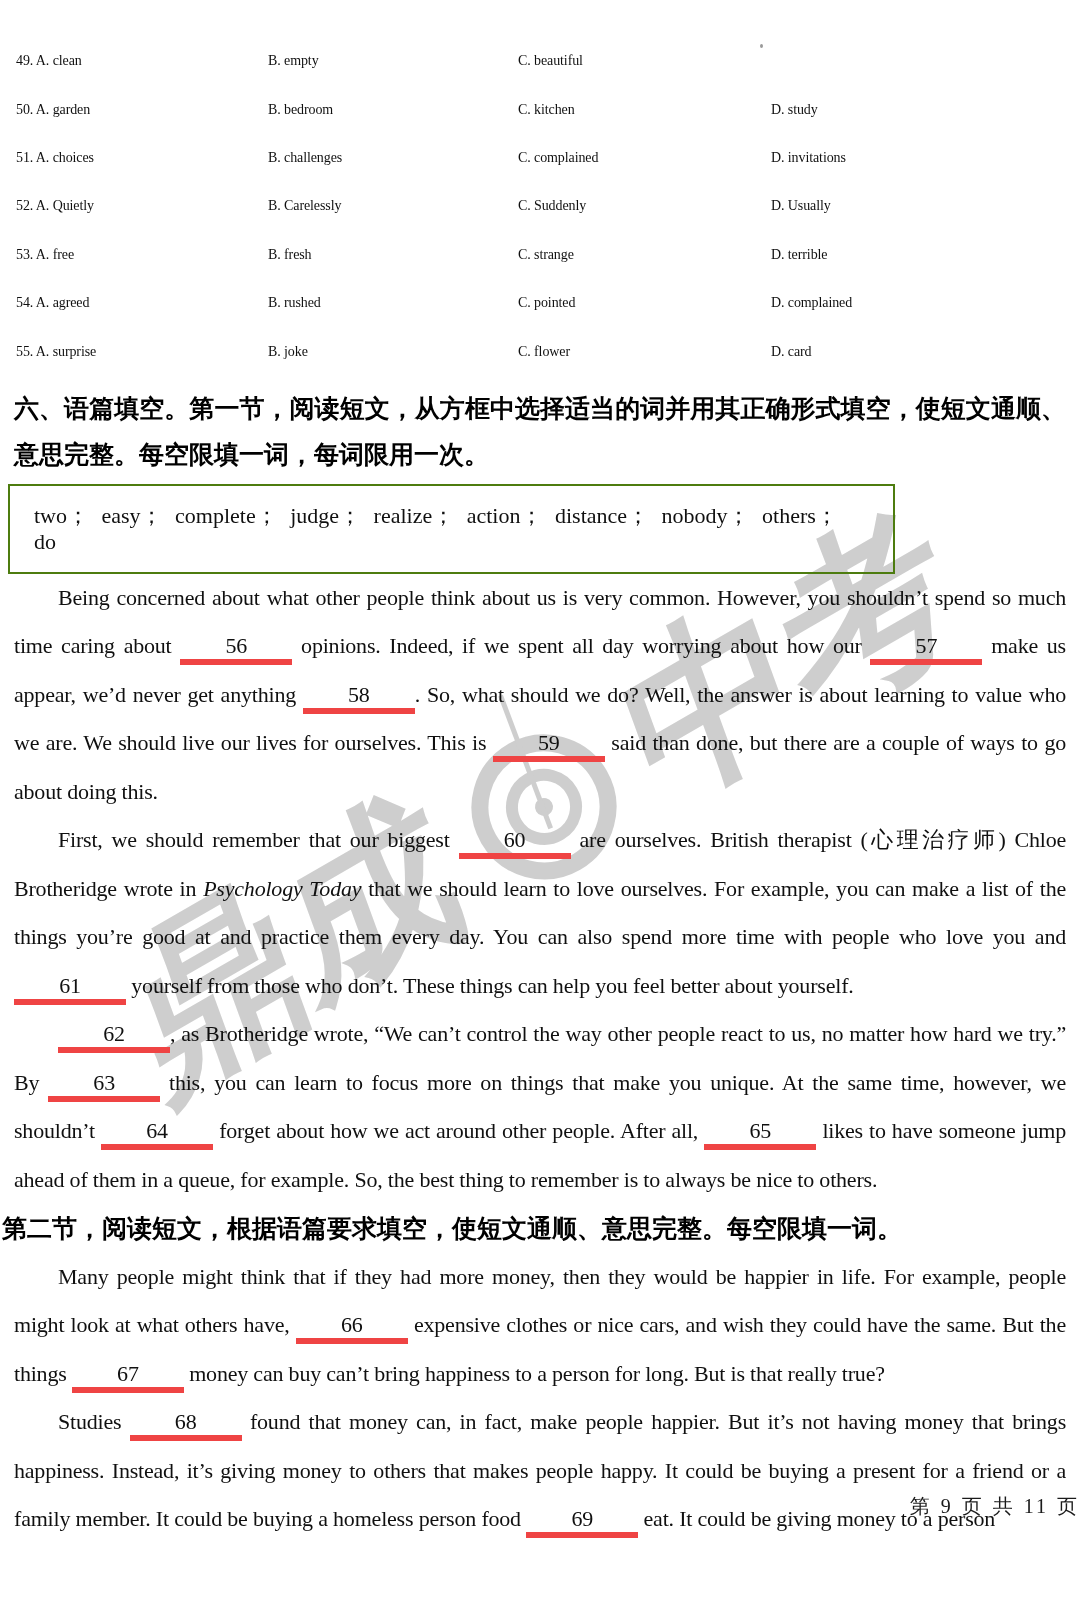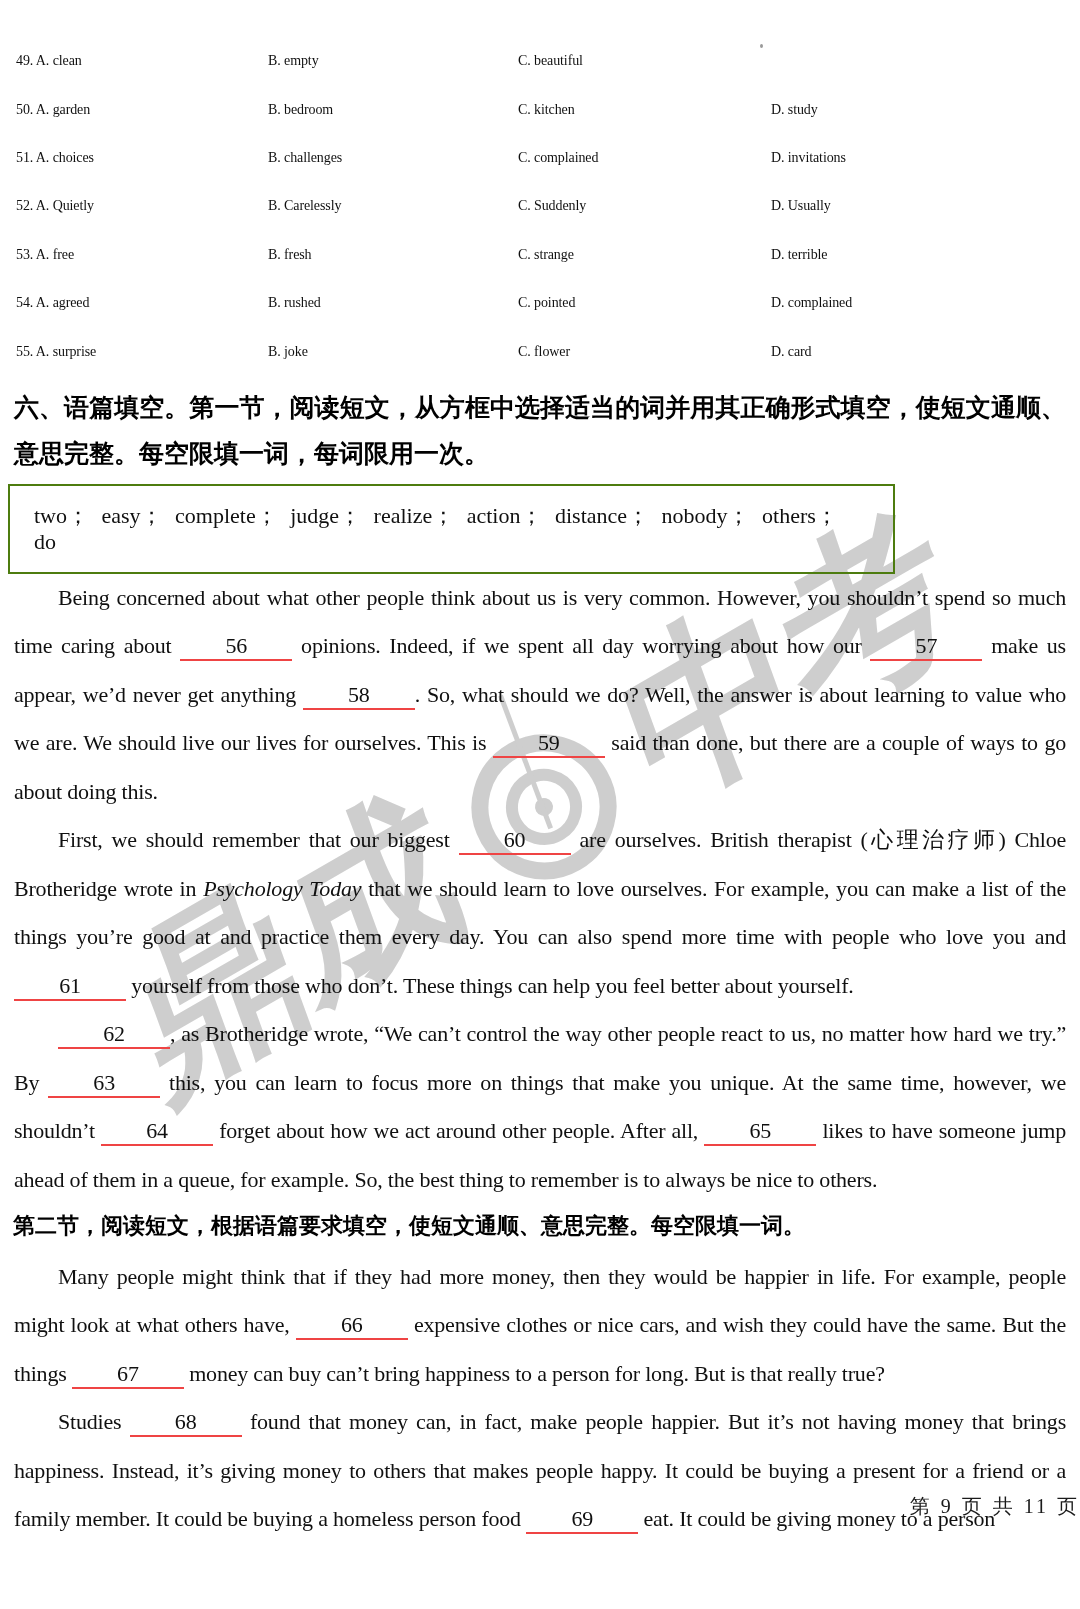--- a/index.html
+++ b/index.html
@@ -24,32 +24,32 @@
     height:48.4px;
     align-items:center;
     font-size:14px;
     letter-spacing:-0.1px;
   }
   .mc-cell{white-space:nowrap;}
 
   
   .cn-heading{
     margin:9px 14px 0 14px;
-    font-family:Liberation Serif, serif;
+    font-family:Liberation Sans, sans-serif;
     font-weight:700;
     font-size:25px;
     line-height:46px;
     text-align:justify;
     color:#000;
   }
   .cn-subheading{
-    margin:0 13px;
-    font-family:Liberation Mono, monospace;
+    margin:0 2px;
+    font-family:Liberation Sans, sans-serif;
     font-weight:700;
-    font-size:22px;
+    font-size:25px;
     line-height:48.5px;
     color:#000;
   }
 
   
   .word-box{
     box-sizing:border-box;
     margin:7px 0 0 8px;
     width:887px;
     border:2px solid #4d7c0f;
@@ -68,21 +68,21 @@
     text-align:justify;
     letter-spacing:-0.2px;
   }
   .para{margin:0;text-indent:44px;}
   .blank{
     display:inline-block;
     min-width:108px;
     text-align:center;
     text-indent:0;
     line-height:24px;
-    border-bottom:2px solid #ef4444;
+    border-bottom:6px solid #ef4444;
     padding:0 2px 1px 2px;
   }
 
   
   .footer{
     position:absolute;
     left:0;right:0;bottom:24px;
     text-align:right;
     font-size:20px;
     letter-spacing:3px;

